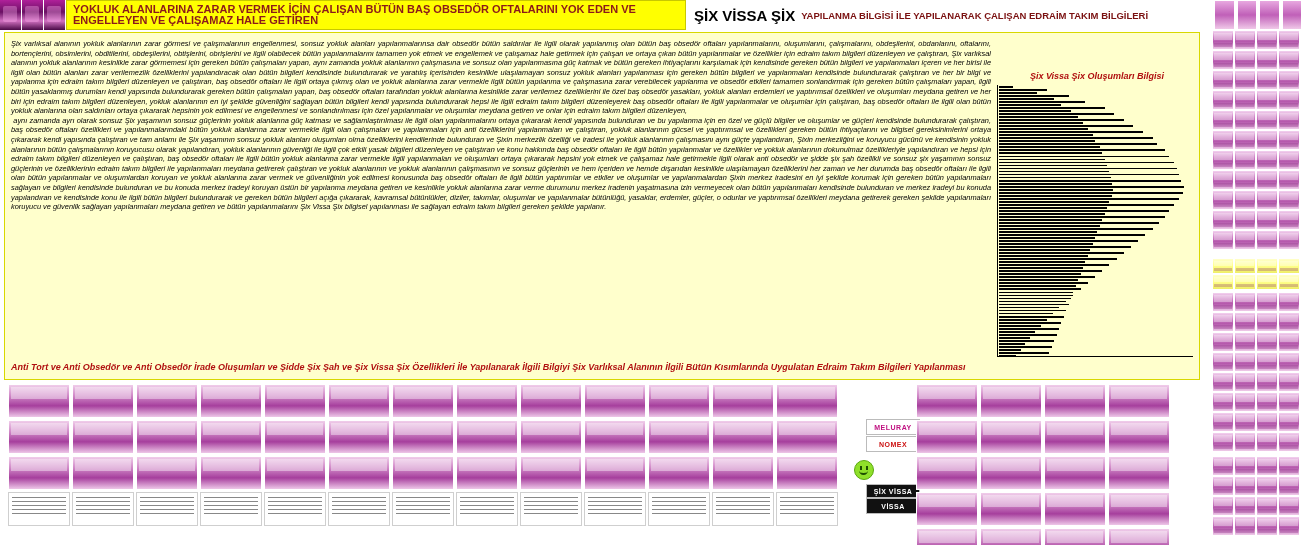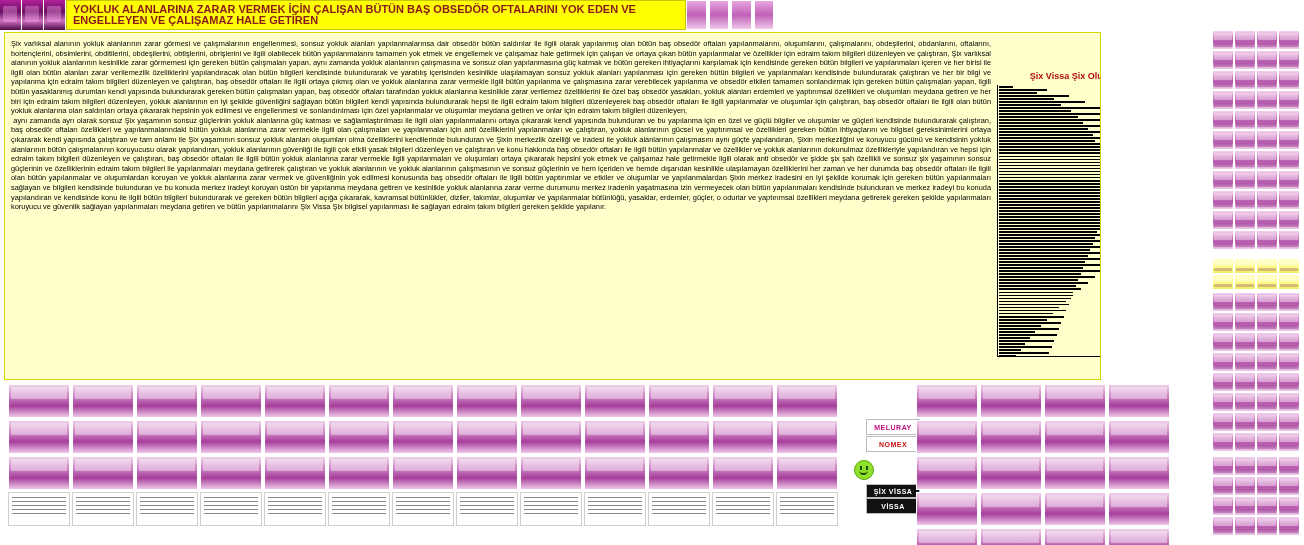--- a/index.html
+++ b/index.html
@@ -95,26 +95,27 @@
     background: linear-gradient(180deg,#e8a8e0 0%, #c060b8 50%, #f0c8e8 100%);
     border: 1px solid #ffffff;
     box-sizing: border-box;
   }
 
   
   .article-box {
     position: absolute;
     left: 4px;
     top: 32px;
-    width: 1097px;
+    width: 1196px;
     height: 348px;
     background: #ffffcc;
     border: 1px solid #d8d800;
     box-sizing: border-box;
     overflow: hidden;
+    font-style: italic;
   }
   .article-text {
     position: absolute;
     left: 6px;
     top: 6px;
     width: 980px;
     font-size: 7.4px;
     line-height: 9.6px;
     color: #000000;
     text-align: justify;
@@ -286,20 +287,24 @@
 <div class="page">
 
   <div class="header-band">
     <div class="hdr-left-thumbs">
       <div class="hdr-thumb"></div>
       <div class="hdr-thumb"></div>
       <div class="hdr-thumb"></div>
     </div>
     <div class="hdr-title-box">
       <div class="hdr-title-text">YOKLUK ALANLARINA ZARAR VERMEK İÇİN ÇALIŞAN BÜTÜN BAŞ OBSEDÖR OFTALARINI YOK EDEN VE ENGELLEYEN VE ÇALIŞAMAZ HALE GETİREN</div>
+    </div>
+    <div class="hdr-mid">
+      <span class="hdr-mid-main">ŞİX VİSSA ŞİX</span>
+      <span class="hdr-mid-sub">YAPILANMA BİLGİSİ İLE YAPILANARAK ÇALIŞAN EDRAİM TAKIM BİLGİLERİ</span>
     </div>
     <div class="hdr-right-thumbs">
       <div class="hdr-rthumb"></div>
       <div class="hdr-rthumb"></div>
       <div class="hdr-rthumb"></div>
       <div class="hdr-rthumb"></div>
     </div>
   </div>
 
   <div class="article-box">
@@ -395,20 +400,21 @@
           <div class="chart-bar" style="top: 251.844px; width: 31.2px; height: 1.82222px;"></div>
           <div class="chart-bar" style="top: 254.867px; width: 55.2px; height: 1.82222px;"></div>
           <div class="chart-bar" style="top: 257.889px; width: 26.4px; height: 1.82222px;"></div>
           <div class="chart-bar" style="top: 260.911px; width: 52.8px; height: 1.82222px;"></div>
           <div class="chart-bar" style="top: 263.933px; width: 21.6px; height: 1.82222px;"></div>
           <div class="chart-bar" style="top: 266.956px; width: 50.4px; height: 1.82222px;"></div>
           <div class="chart-bar" style="top: 269.978px; width: 16.8px; height: 1.82222px;"></div>
         </div>
     </div>
 
+    <div class="article-footer">Anti Tort ve Anti Obsedör ve Anti Obsedör İrade Oluşumları ve Şidde Şix Şah ve Şix Vissa Şix Özellikleri İle Yapılanarak İlgili Bilgiyi Şix Varlıksal Alanının İlgili Bütün Kısımlarında Uygulatan Edraim Takım Bilgileri Yapılanması</div>
   </div>
 
   <div class="right-col" id="right-col">
       <div class="grid" style="top: 0px; left: 0px; width: 88px;">
         <div class="cell " style="width: 22px; height: 20px;"></div>
         <div class="cell " style="width: 22px; height: 20px;"></div>
         <div class="cell " style="width: 22px; height: 20px;"></div>
         <div class="cell " style="width: 22px; height: 20px;"></div>
         <div class="cell " style="width: 22px; height: 20px;"></div>
         <div class="cell " style="width: 22px; height: 20px;"></div>

